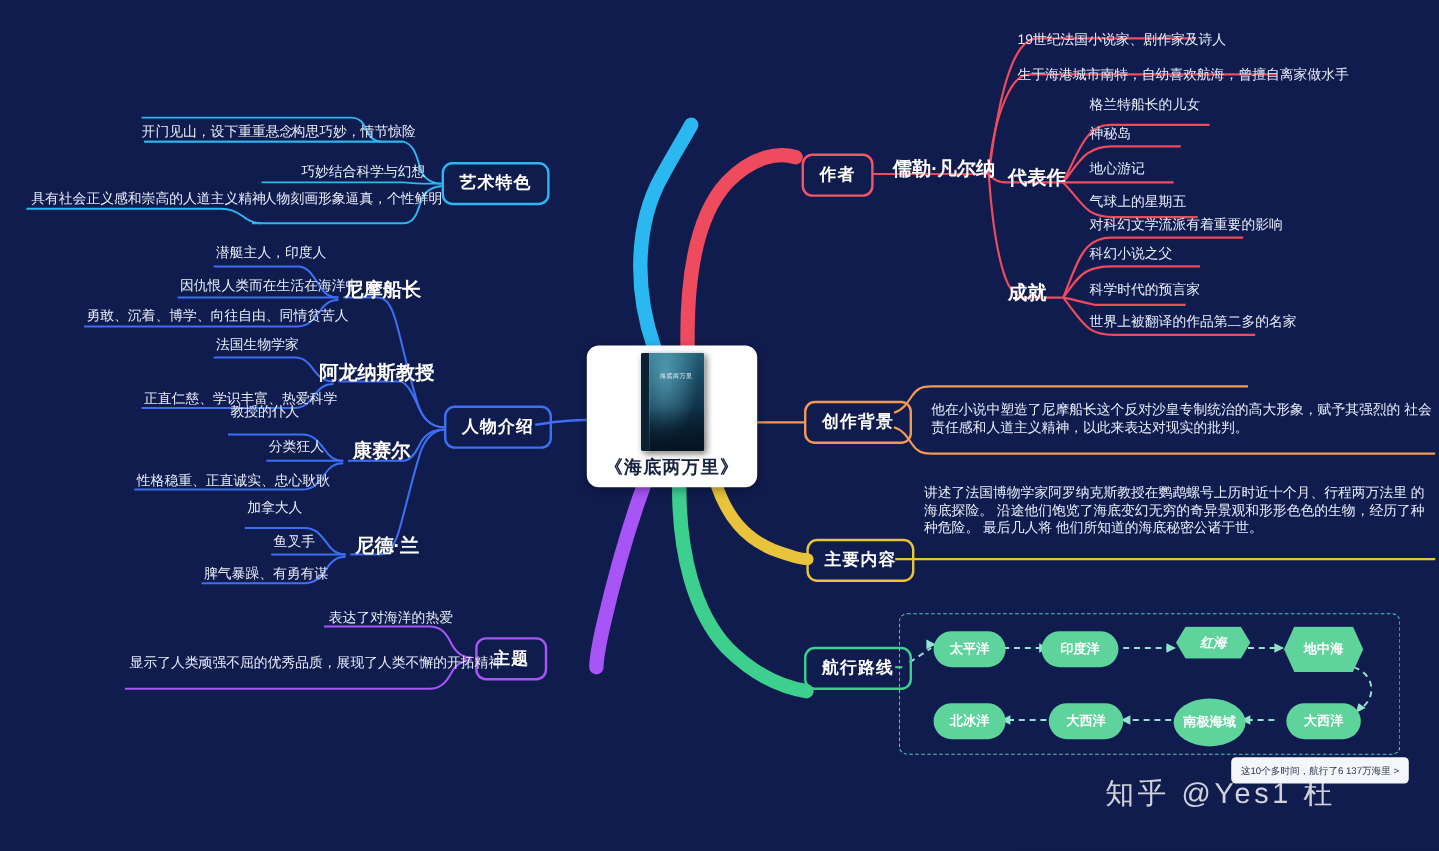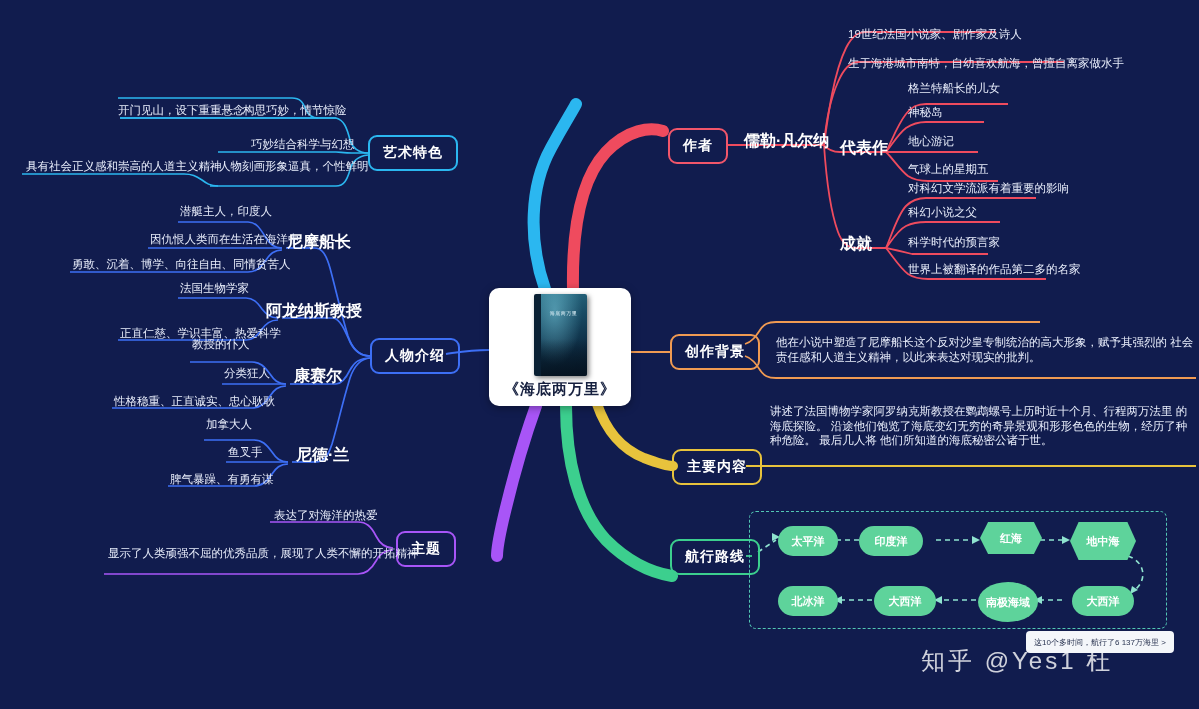--- a/index.html
+++ b/index.html
@@ -298,22 +298,22 @@
 社会责任感和人道主义精神，以此来表达对现实的批判。</div>
 
   <div class="leaf multi" style="left:770px;top:404px;width:425px;">讲述了法国博物学家阿罗纳克斯教授在鹦鹉螺号上历时近十个月、行程两万法里
 的海底探险。
 沿途他们饱览了海底变幻无穷的奇异景观和形形色色的生物，经历了种种危险。
 最后几人将
 他们所知道的海底秘密公诸于世。</div>
 
   <div id="route-group">
     <div class="route-box route-rect" style="left:28px;top:14px;width:60px;height:30px;">太平洋</div>
-    <div class="route-box route-rect" style="left:109px;top:14px;width:64px;height:30px;">印度洋</div>
-    <div class="route-box route-hex" style="left:230px;top:10px;width:62px;height:32px;">红海</div>
+    <div class="route-box route-rect" style="left:118px;top:14px;width:64px;height:30px;">印度洋</div>
+    <div class="route-box route-hex" style="left:230px;top:10px;width:62px;height:27px;font-style:italic;">红海</div>
     <div class="route-box route-hex" style="left:320px;top:10px;width:66px;height:38px;">地中海</div>
 
     <div class="route-box route-rect" style="left:322px;top:74px;width:62px;height:30px;">大西洋</div>
     <div class="route-box route-ellipse" style="left:228px;top:70px;width:60px;height:40px;">南极海域</div>
     <div class="route-box route-rect" style="left:124px;top:74px;width:62px;height:30px;">大西洋</div>
     <div class="route-box route-rect" style="left:28px;top:74px;width:60px;height:30px;">北冰洋</div>
   </div>
 
   <div id="route-tooltip">这10个多时间，航行了6 137万海里 &gt;</div>
 

